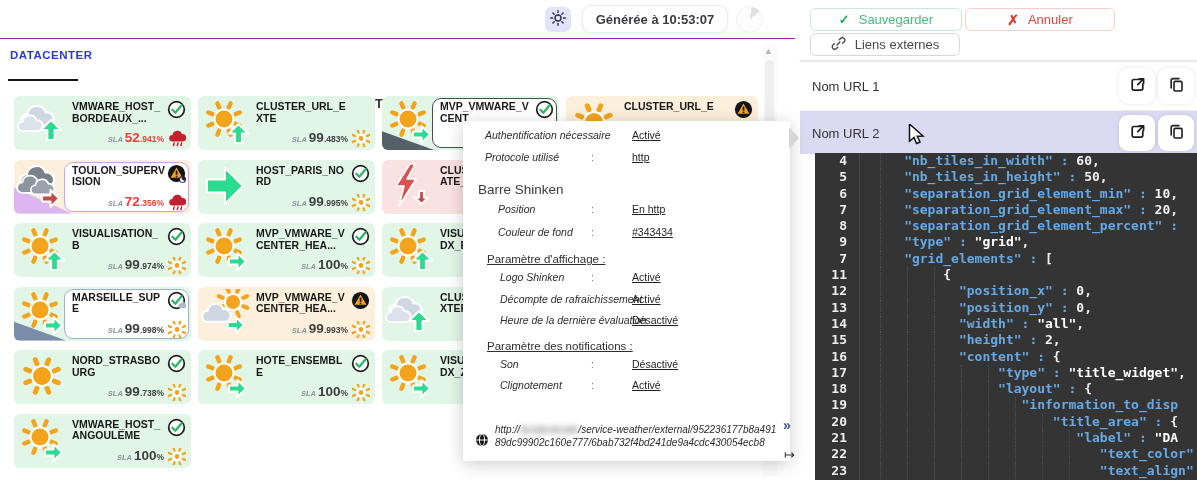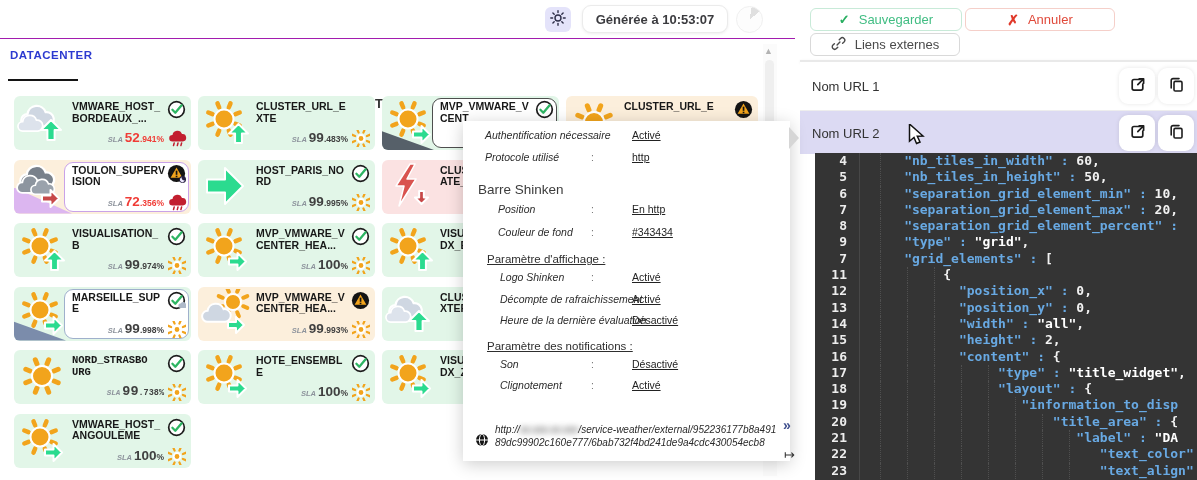--- a/index.html
+++ b/index.html
@@ -467,21 +467,21 @@
               <g transform="translate(1,16) scale(0.95)">
                 <path d="M6 18 A5 5 0 0 1 6 8 A7.5 7.5 0 0 1 20.5 6.5 A4.8 4.8 0 0 1 22 18 Z" fill="#dde3ec" stroke="#fff" stroke-width="1.8"></path>
               </g>
               <g transform="translate(25,22) rotate(0 10 10)">
                 <polygon points="6.4,20 13.600000000000001,20 13.600000000000001,10 20,10 10,0 0,10 6.4,10" fill="#2bdb8f" stroke="#fff" stroke-width="2" stroke-linejoin="round"></polygon>
               </g>
             </svg></div>
           <div class="tile-label">CLUS
 XTER</div>
         </div>
-        <div class="tile bg-green" style="left: 14px; top: 350px; font-family: Liberation Mono, monospace;">
+        <div class="tile bg-green" style="left: 14px; top: 350px;">
           <div class="tile-icon"><svg width="52" height="48" viewBox="0 0 52 48">
               <line x1="38.0" y1="29.0" x2="42.2" y2="30.7" stroke="#f2a41c" stroke-width="5" stroke-linecap="round"></line>
               <line x1="31.0" y1="36.0" x2="32.7" y2="40.2" stroke="#f2a41c" stroke-width="5" stroke-linecap="round"></line>
               <line x1="21.0" y1="36.0" x2="19.3" y2="40.2" stroke="#f2a41c" stroke-width="5" stroke-linecap="round"></line>
               <line x1="14.0" y1="29.0" x2="9.8" y2="30.7" stroke="#f2a41c" stroke-width="5" stroke-linecap="round"></line>
               <line x1="14.0" y1="19.0" x2="9.8" y2="17.3" stroke="#f2a41c" stroke-width="5" stroke-linecap="round"></line>
               <line x1="21.0" y1="12.0" x2="19.3" y2="7.8" stroke="#f2a41c" stroke-width="5" stroke-linecap="round"></line>
               <line x1="31.0" y1="12.0" x2="32.7" y2="7.8" stroke="#f2a41c" stroke-width="5" stroke-linecap="round"></line>
               <line x1="38.0" y1="19.0" x2="42.2" y2="17.3" stroke="#f2a41c" stroke-width="5" stroke-linecap="round"></line>
               <circle cx="26" cy="24" r="10" fill="#f2a41c" stroke="#fff" stroke-width="2"></circle>

